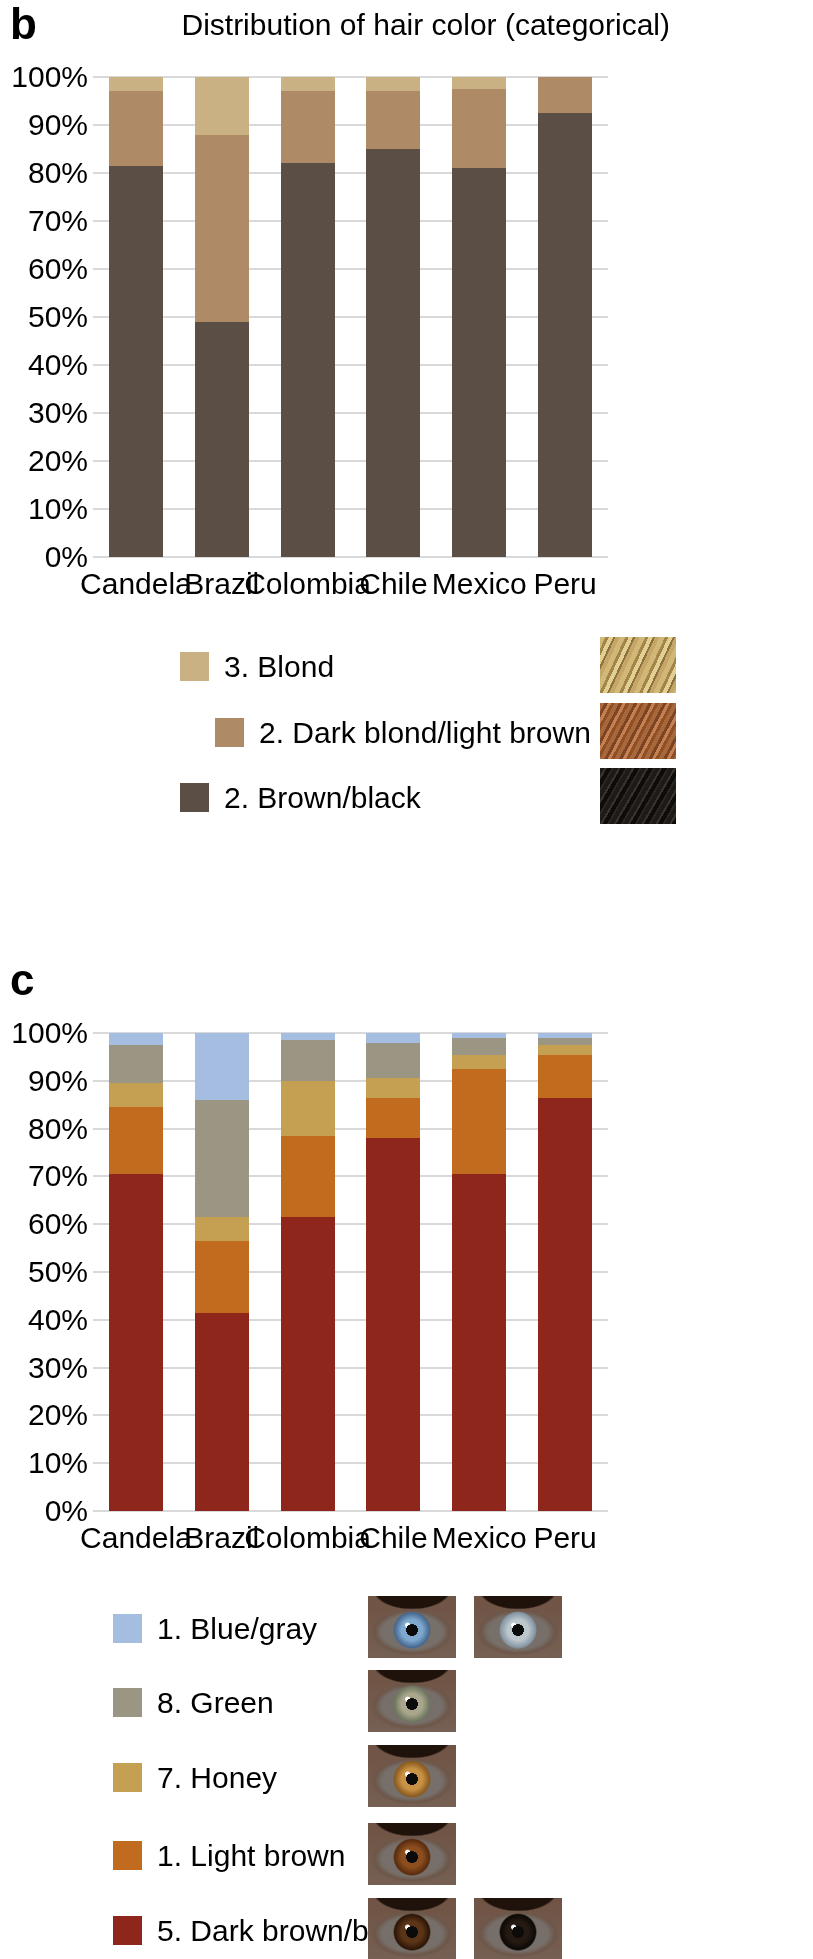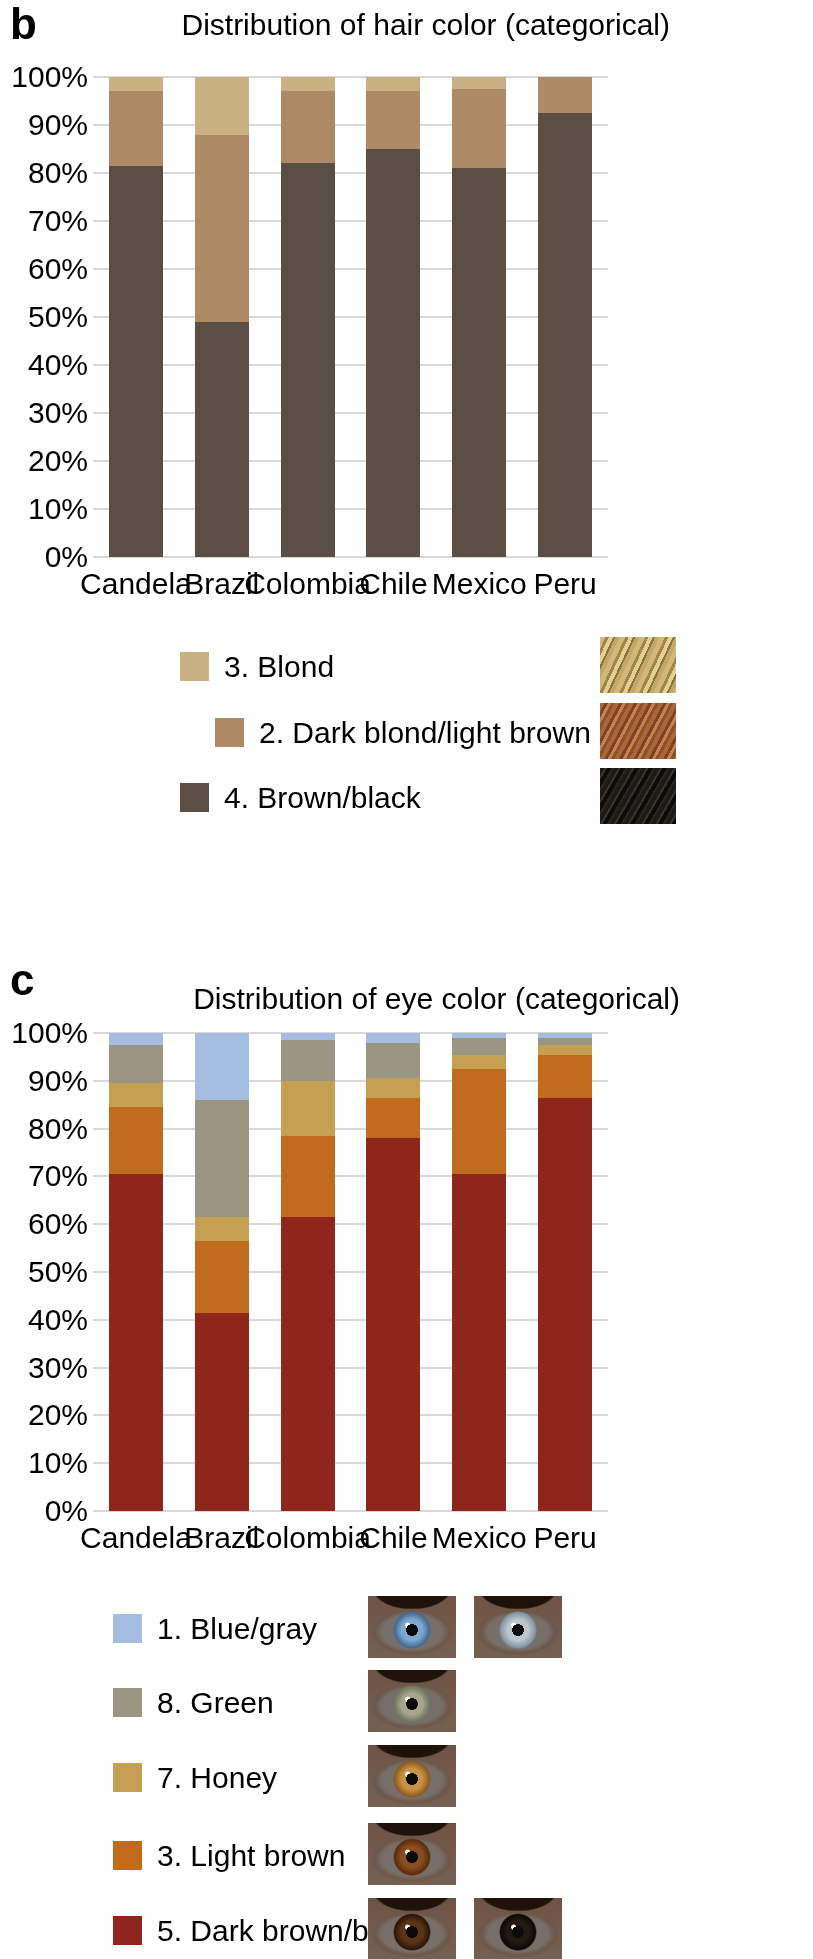--- a/index.html
+++ b/index.html
@@ -166,28 +166,27 @@
         <div class="legend-label">3. Blond</div>
       </div>
       <div class="hair-photo blond-hair-photo" style="left: 600px; top: 637px;"></div>
       <div class="legend-row" style="left: 180px; top: 716px; margin-left: 35px;">
         <div class="legend-swatch" style="background: rgb(175, 138, 102);"></div>
         <div class="legend-label">2. Dark blond/light brown</div>
       </div>
       <div class="hair-photo auburn-hair-photo" style="left: 600px; top: 703px;"></div>
       <div class="legend-row" style="left: 180px; top: 781px;">
         <div class="legend-swatch" style="background: rgb(91, 78, 69);"></div>
-        <div class="legend-label">4. Brown/black</div>
+        <div class="legend-label">2. Brown/black</div>
       </div>
       <div class="hair-photo black-hair-photo" style="left: 600px; top: 768px;"></div>
     </div>
 
   <div class="panel-letter" style="left:10px;top:958px;">c</div>
 
-  <div class="chart-title" style="left:60px;top:982px;">Distribution of eye color (categorical)</div>
 
   <div class="chart" id="chart-c" style="left:93px;top:1033px;width:515px;height:478px;">
       <div class="gridline" style="top: -1px;"></div>
       <div class="y-label" style="top: -15px;">100%</div>
       <div class="gridline" style="top: 46.8px;"></div>
       <div class="y-label" style="top: 32.8px;">90%</div>
       <div class="gridline" style="top: 94.6px;"></div>
       <div class="y-label" style="top: 80.6px;">80%</div>
       <div class="gridline" style="top: 142.4px;"></div>
       <div class="y-label" style="top: 128.4px;">70%</div>
@@ -267,21 +266,21 @@
         <div class="legend-label">8. Green</div>
       </div>
       <div class="eye-photo green-eye-photo" style="left: 368px; top: 1670px;"></div>
       <div class="legend-row" style="left: 113px; top: 1761px;">
         <div class="legend-swatch" style="background: rgb(197, 160, 83);"></div>
         <div class="legend-label">7. Honey</div>
       </div>
       <div class="eye-photo honey-eye-photo" style="left: 368px; top: 1745px;"></div>
       <div class="legend-row" style="left: 113px; top: 1839px;">
         <div class="legend-swatch" style="background: rgb(192, 107, 30);"></div>
-        <div class="legend-label">3. Light brown</div>
+        <div class="legend-label">1. Light brown</div>
       </div>
       <div class="eye-photo lightbrown-eye-photo" style="left: 368px; top: 1823px;"></div>
       <div class="legend-row" style="left: 113px; top: 1914px;">
         <div class="legend-swatch" style="background: rgb(142, 38, 27);"></div>
         <div class="legend-label">5. Dark brown/black</div>
       </div>
       <div class="eye-photo darkbrown-eye-photo" style="left: 368px; top: 1898px;"></div>
       <div class="eye-photo black-eye-photo" style="left: 474px; top: 1898px;"></div>
     </div>
 

